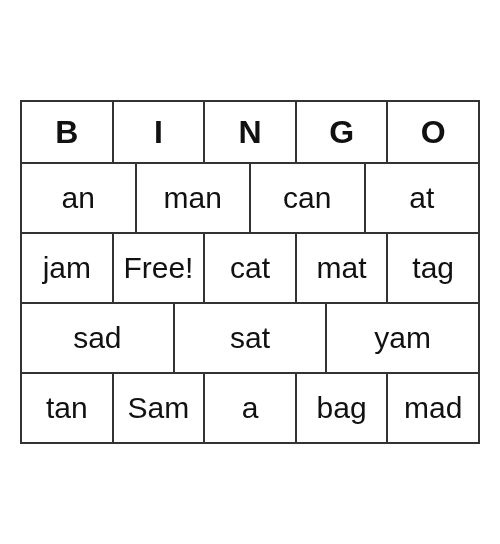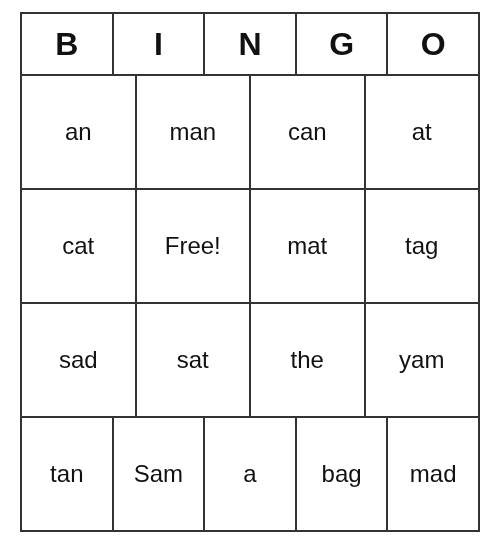--- a/index.html
+++ b/index.html
@@ -27,26 +27,26 @@
       display: flex;
       border-bottom: 2px solid #333;
     }
 
     .bingo-row:last-child {
       border-bottom: none;
     }
 
     .bingo-cell {
       flex: 1;
-      height: 112px;
+      height: 68px;
       display: flex;
       align-items: center;
       justify-content: center;
       border-right: 2px solid #333;
-      font-size: 24px;
+      font-size: 30px;
       color: #111;
     }
 
     .bingo-cell:last-child {
       border-right: none;
     }
 
     .header-cell {
       height: 60px;
       font-size: 32px;
@@ -64,29 +64,29 @@
     <div class="bingo-cell header-cell">G</div>
     <div class="bingo-cell header-cell">O</div>
   </div>
   <div class="bingo-row">
     <div class="bingo-cell">an</div>
     <div class="bingo-cell">man</div>
     <div class="bingo-cell">can</div>
     <div class="bingo-cell">at</div>
   </div>
   <div class="bingo-row">
+    <div class="bingo-cell">jam</div>
+    <div class="bingo-cell">Free!</div>
     <div class="bingo-cell">cat</div>
-    <div class="bingo-cell">Free!</div>
     <div class="bingo-cell">mat</div>
     <div class="bingo-cell">tag</div>
   </div>
   <div class="bingo-row">
     <div class="bingo-cell">sad</div>
     <div class="bingo-cell">sat</div>
-    <div class="bingo-cell">the</div>
     <div class="bingo-cell">yam</div>
   </div>
   <div class="bingo-row">
     <div class="bingo-cell">tan</div>
     <div class="bingo-cell">Sam</div>
     <div class="bingo-cell">a</div>
     <div class="bingo-cell">bag</div>
     <div class="bingo-cell">mad</div>
   </div>
 </div>

